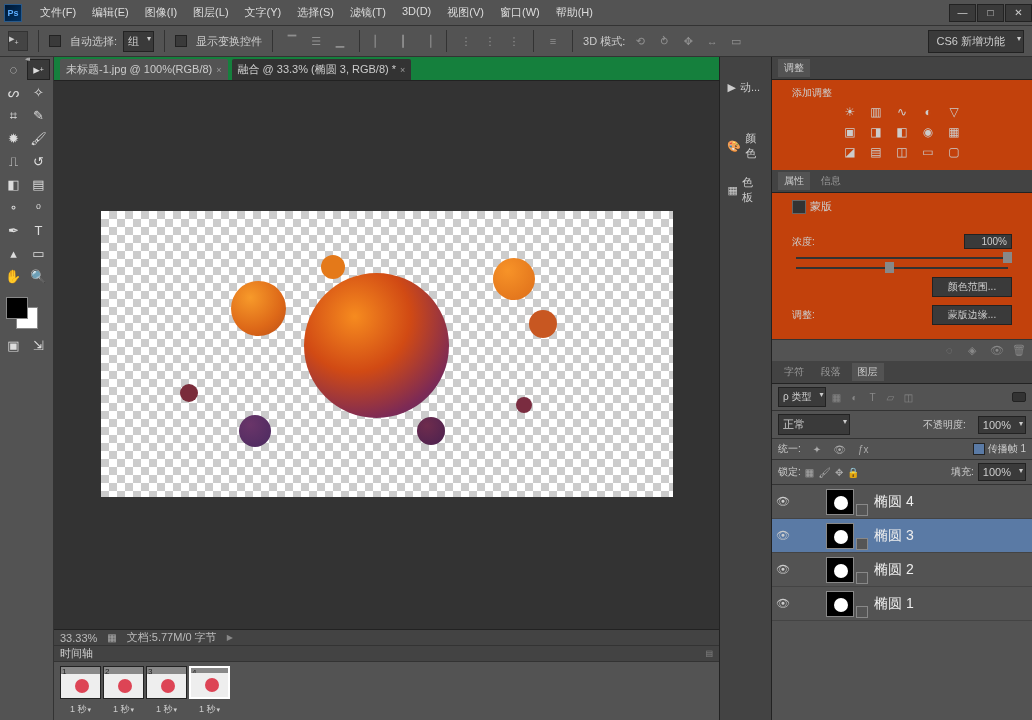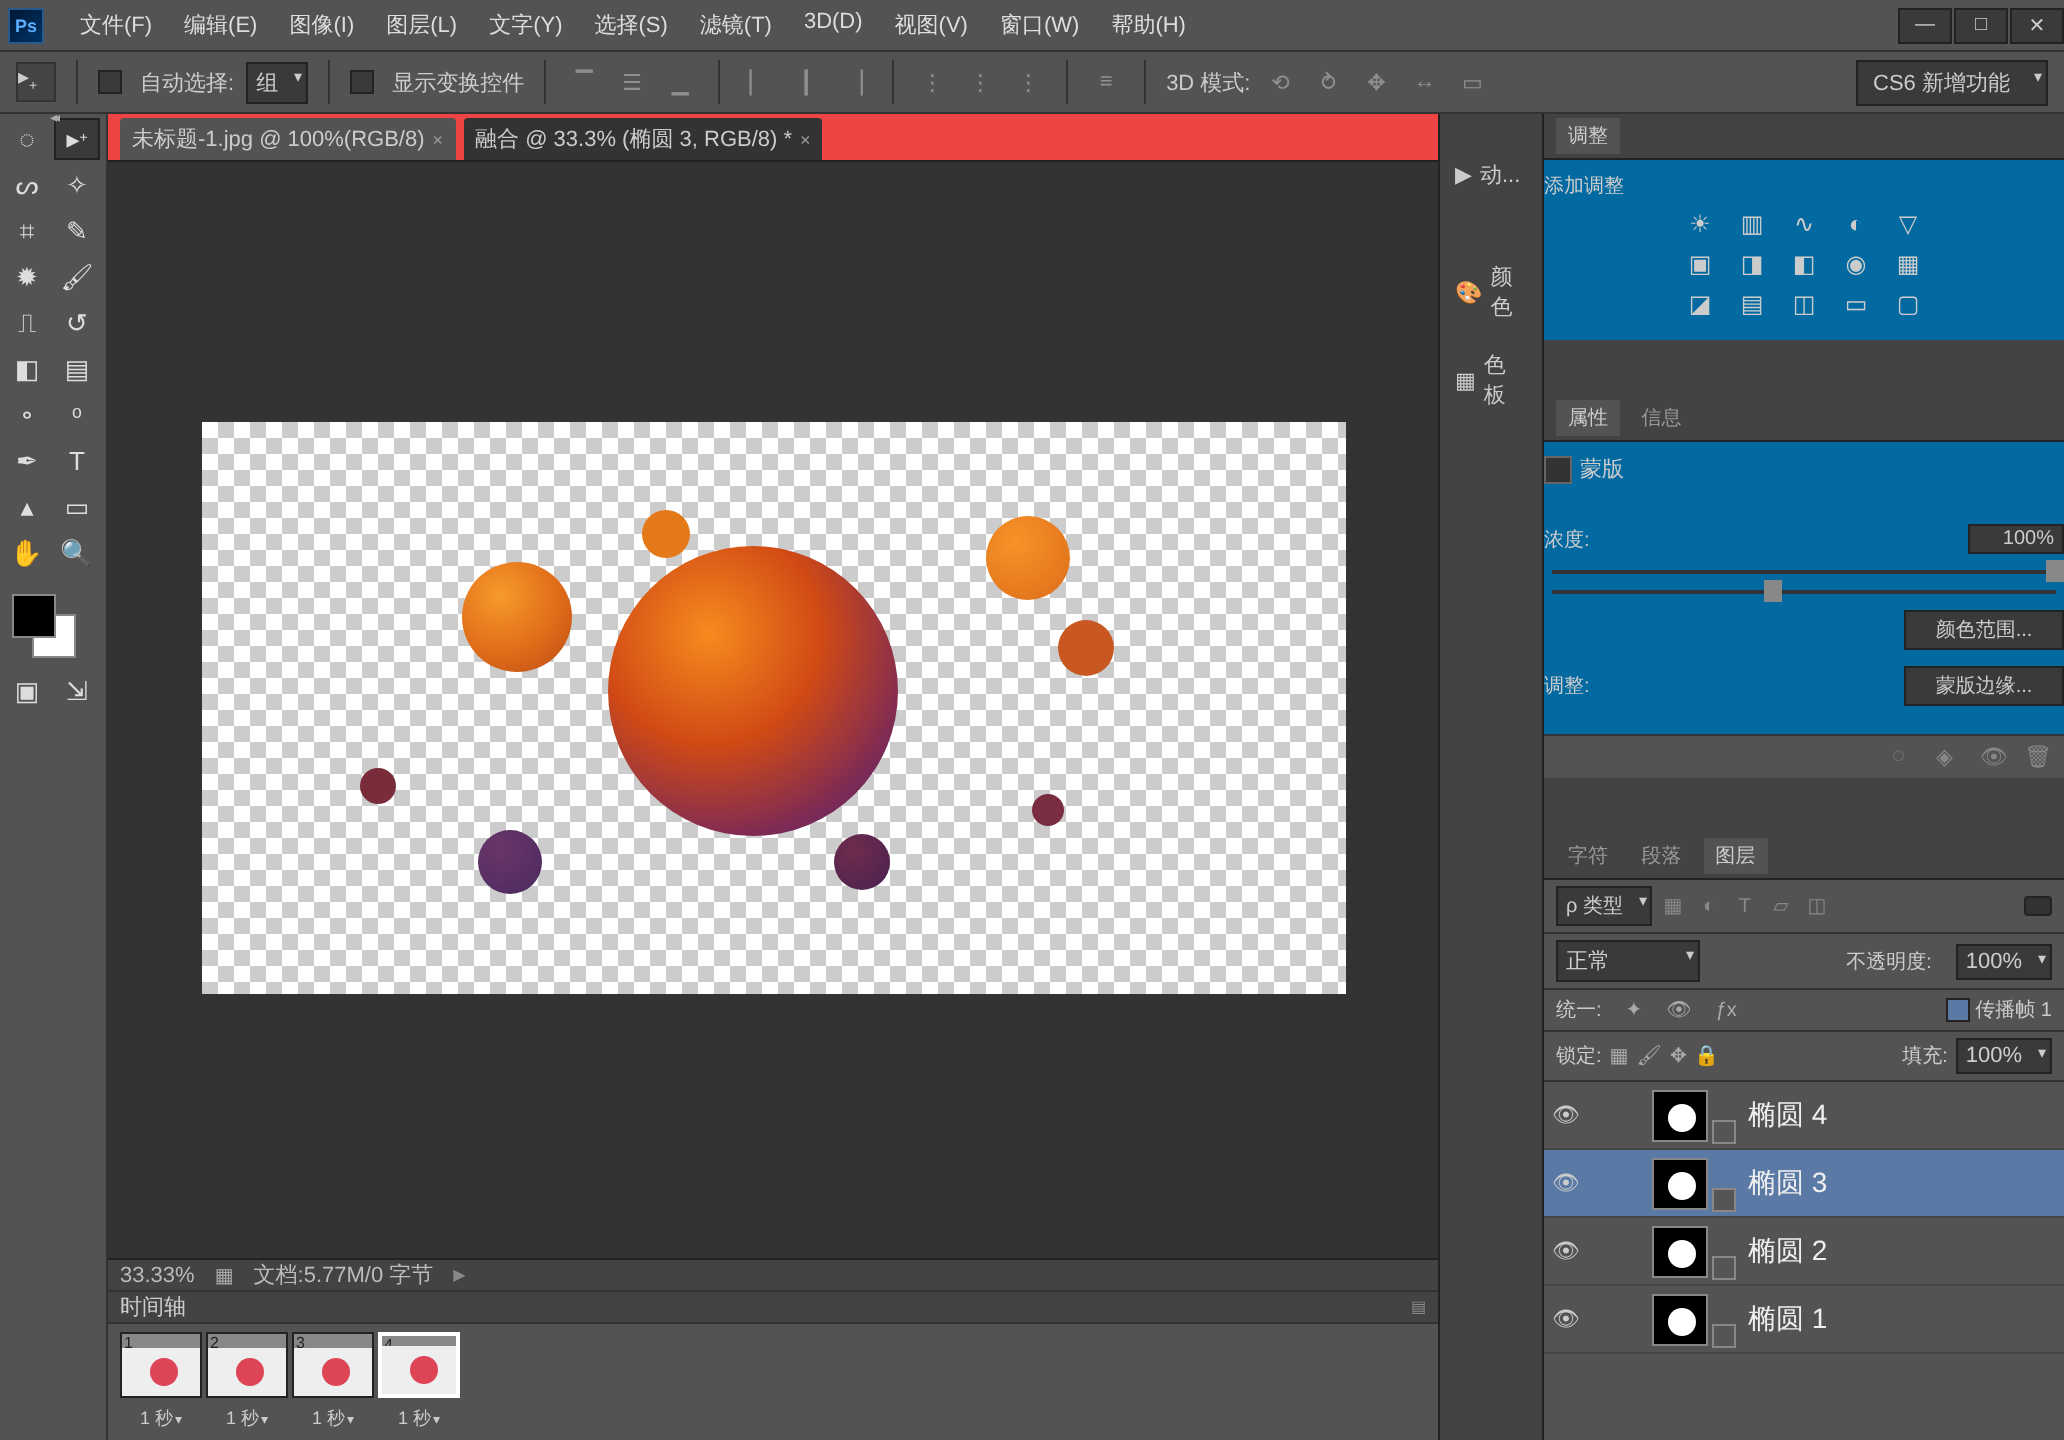--- a/index.html
+++ b/index.html
@@ -29,21 +29,21 @@
 .toolbox { width: 54px; background: #535353; border-right: 1px solid #333; padding: 2px; display: flex; flex-wrap: wrap; align-content: flex-start; gap: 2px; position:relative;}
 .toolbox::before{content:"◂◂"; position:absolute; top:-2px; left:50%; transform:translateX(-50%); font-size:7px; color:#aaa; letter-spacing:-2px;}
 .tool { width: 23px; height: 21px; display: flex; align-items: center; justify-content: center; color: #ddd; font-size: 13px; cursor: pointer; }
 .tool.active { background: #3a3a3a; border: 1px solid #222; }
 .color-swatches { width: 48px; height: 40px; position: relative; margin-top: 4px; }
 .swatch-fg { width: 22px; height: 22px; background: #000; border: 1px solid #888; position: absolute; top: 4px; left: 4px; z-index: 2; }
 .swatch-bg { width: 22px; height: 22px; background: #fff; border: 1px solid #888; position: absolute; top: 14px; left: 14px; }
 
 
 .doc-area { flex: 1; display: flex; flex-direction: column; background: #333; min-width:0; }
-.doc-tabs { height: 24px; background: #ef4444; display: flex; align-items: flex-end; padding-left: 6px; gap: 4px; border-bottom:1px solid #222;}
+.doc-tabs { height: 24px; background: #15803d; display: flex; align-items: flex-end; padding-left: 6px; gap: 4px; border-bottom:1px solid #222;}
 .doc-tab { padding: 3px 6px; background: #535353; color: #ccc; font-size: 10px; border-radius: 2px 2px 0 0; display: flex; align-items: center; gap: 4px; }
 .doc-tab.active { background: #333; }
 .tab-close { color: #999; font-size: 9px; cursor: pointer; }
 .canvas-wrap { flex: 1; background: #333; display: flex; align-items: flex-start; justify-content: center; padding-top: 130px; overflow: hidden; position:relative;}
 .canvas { width: 572px; height: 286px; background-image:
   linear-gradient(45deg, #ccc 25%, transparent 25%),
   linear-gradient(-45deg, #ccc 25%, transparent 25%),
   linear-gradient(45deg, transparent 75%, #ccc 75%),
   linear-gradient(-45deg, transparent 75%, #ccc 75%);
   background-size: 16px 16px;
@@ -75,22 +75,22 @@
 .delay-row { display: flex; padding: 0 6px 4px; gap: 2px; }
 .delay { width: 41px; text-align: center; font-size: 9px; color: #ccc; position:relative;}
 .delay::after{content:"▾"; font-size:7px; margin-left:1px;}
 
 
 .right-col { width: 261px; background: #535353; border-left: 1px solid #222; display: flex; flex-direction: column; }
 .collapsed-dock { width: 52px; background: #434343; border-left: 1px solid #222; display: flex; flex-direction: column; align-items: center; padding-top: 20px; gap: 8px; }
 .dock-item { display: flex; align-items: center; gap: 4px; padding: 3px 4px; width: 44px; color: #ccc; font-size: 10px; }
 .panel-header { background: #434343; padding: 2px 6px; font-size: 10px; border-bottom: 1px solid #222; }
 .panel-tab { display: inline-block; padding: 2px 6px; background: #535353; margin-right: 2px; font-size:10px;}
-.panel-tab.inactive { background: #434343; color: #999; margin-top: 28px; }
-.panel-body { background: #0369a1; padding: 6px 0; }
+.panel-tab.inactive { background: #434343; color: #999; }
+.panel-body { background: #c2410c; padding: 6px 20px; }
 .adj-section-label { font-size: 10px; color: #ccc; margin-bottom: 4px; }
 .adj-icons-row { display: flex; gap: 8px; justify-content: center; margin-bottom: 4px; }
 .adj-icon { width: 18px; height: 16px; display: flex; align-items: center; justify-content: center; color: #ccc; font-size: 12px; }
 .prop-row { display: flex; align-items: center; margin-bottom: 8px; gap: 6px; }
 .prop-label { font-size: 10px; color: #ccc; }
 .prop-val-box { margin-left: auto; background: #3a3a3a; border: 1px solid #222; padding: 1px 4px; font-size: 10px; min-width: 48px; text-align: right; }
 .slider-track { height: 2px; background: #333; position: relative; flex:1; margin: 0 4px;}
 .slider-thumb { width: 9px; height: 11px; background: #888; position: absolute; top: -5px; }
 .mini-btn { background: #3a3a3a; border: 1px solid #222; padding: 2px 8px; font-size: 10px; color: #ccc; margin-left: 6px;}
 .panel-footer { height: 22px; border-top: 1px solid #333; display: flex; align-items: center; justify-content: flex-end; padding: 0 6px; gap: 8px; }

